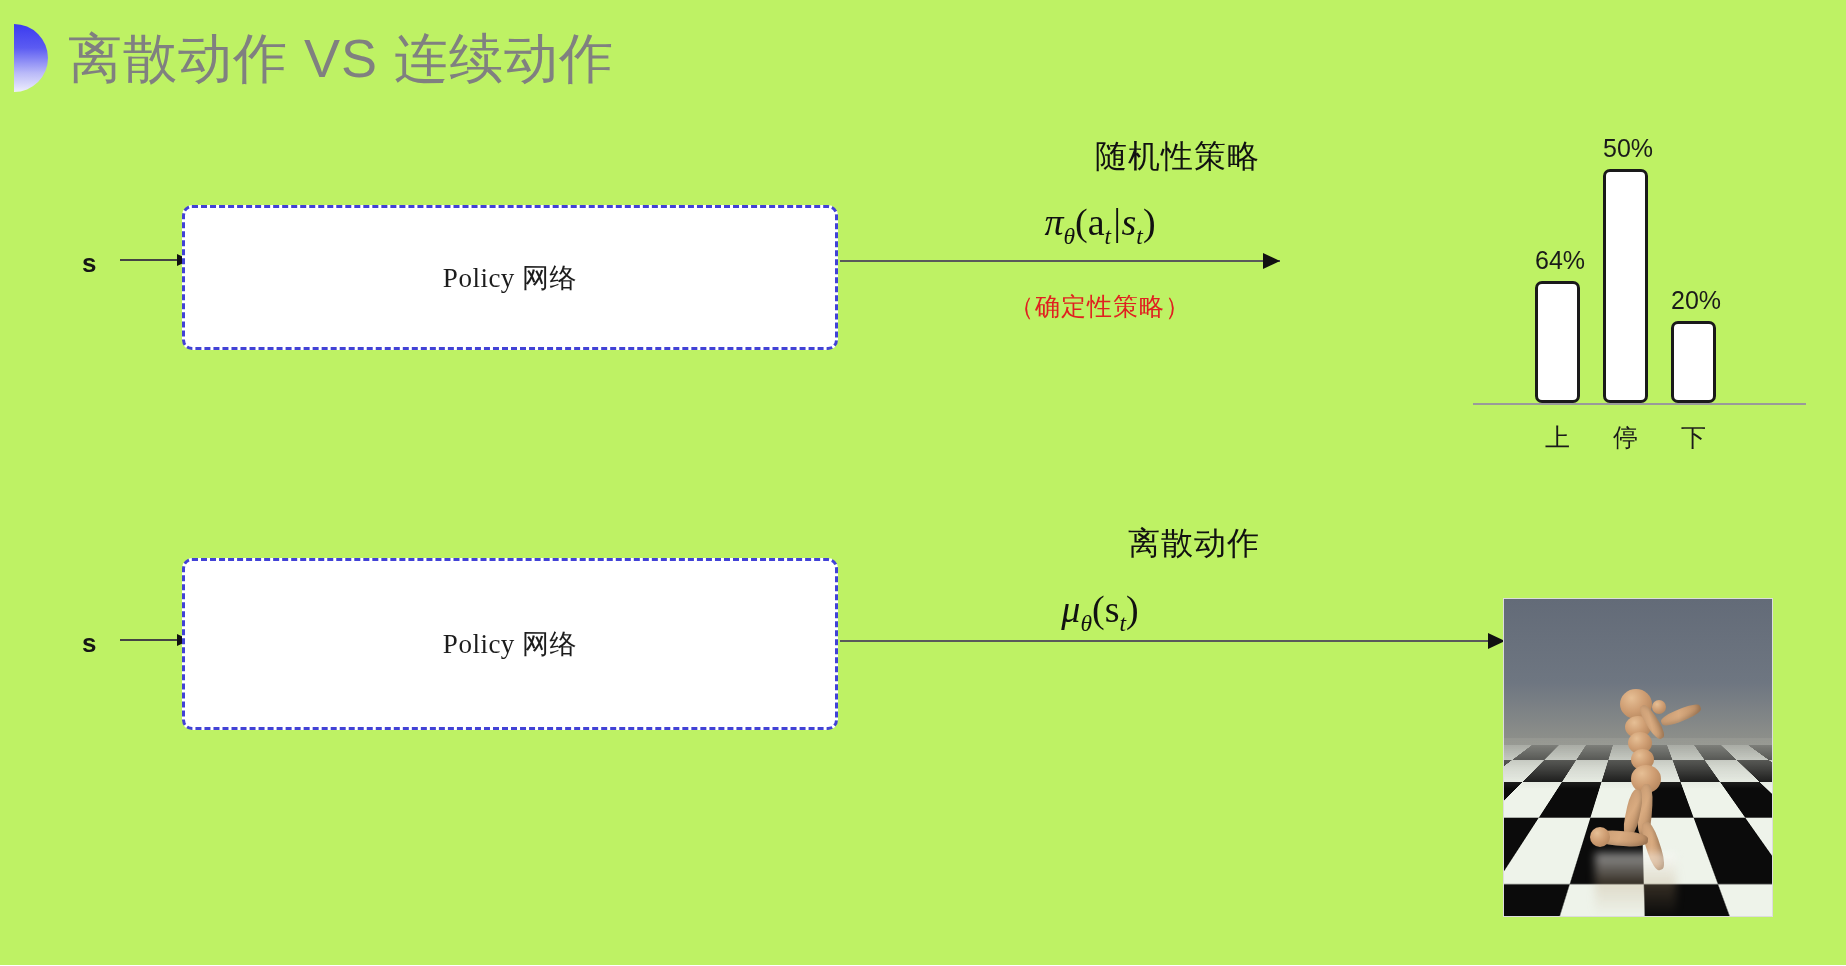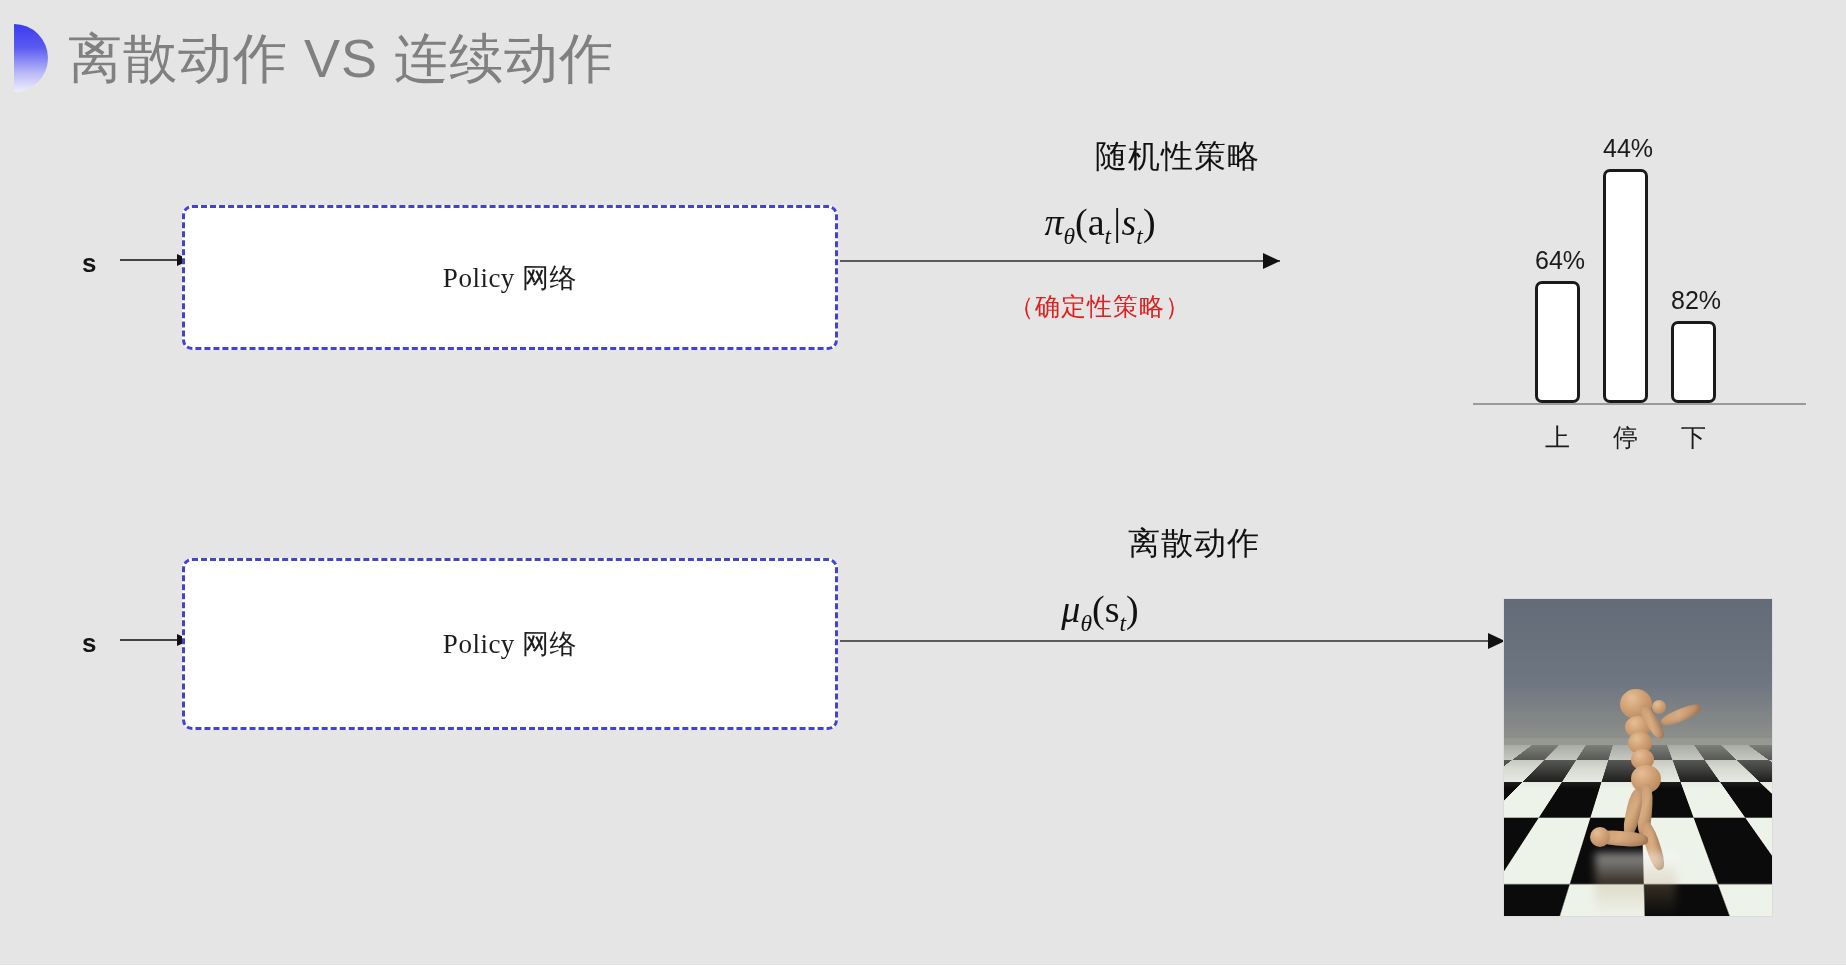--- a/index.html
+++ b/index.html
@@ -5,21 +5,21 @@
   * { box-sizing: border-box; margin: 0; padding: 0; }
   html, body {
     width: 1846px; height: 966px;
     background: #ffffff;
     font-family: "Liberation Sans", "DejaVu Sans", sans-serif;
     overflow: hidden;
   }
   #slide {
     position: relative;
     width: 1846px; height: 966px;
-    background: #e5e5e5;
+    background: #bef264;
   }
 
   
   #title-bullet {
     position: absolute;
     left: 14px; top: 24px;
     width: 34px; height: 68px;
     border-radius: 0 34px 34px 0;
     background: linear-gradient(to bottom, #3b3bef 0%, #5b5bf2 35%, #b9b9f8 72%, #eeeefd 100%);
   }
@@ -257,27 +257,27 @@
 
     <div id="bar-chart">
 
       <div class="bar-group" style="left:62px; width:45px;">
         <div class="bar-value" style="bottom:128px;">64%</div>
         <div class="bar-rect" style="left:0; width:45px; height:122px;"></div>
         <div class="bar-cat" style="top:18px;">上</div>
       </div>
 
       <div class="bar-group" style="left:130px; width:45px;">
-        <div class="bar-value" style="bottom:240px;">44%</div>
+        <div class="bar-value" style="bottom:240px;">50%</div>
         <div class="bar-rect" style="left:0; width:45px; height:234px;"></div>
         <div class="bar-cat" style="top:18px;">停</div>
       </div>
 
       <div class="bar-group" style="left:198px; width:45px;">
-        <div class="bar-value" style="bottom:88px;">82%</div>
+        <div class="bar-value" style="bottom:88px;">20%</div>
         <div class="bar-rect" style="left:0; width:45px; height:82px;"></div>
         <div class="bar-cat" style="top:18px;">下</div>
       </div>
 
       <div id="bar-axis"></div>
     </div>
   </div>
 
   <div class="row" id="row-bottom">
 

